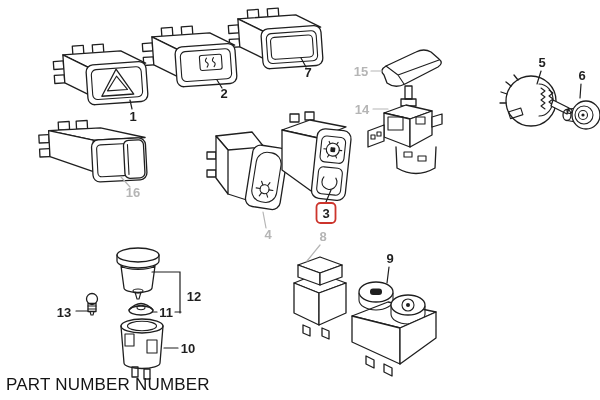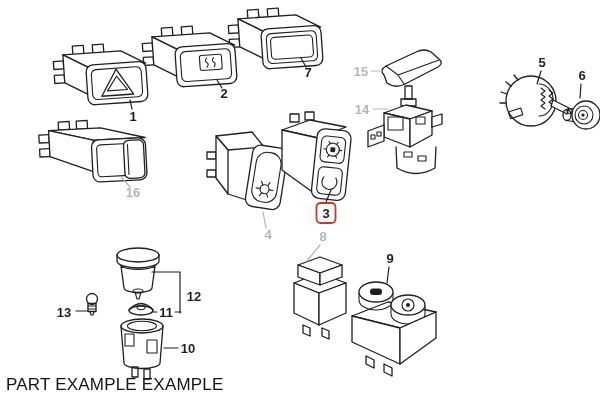--- a/index.html
+++ b/index.html
@@ -257,14 +257,14 @@
     <text class="plabel" x="390" y="263">9</text>
     <text class="plabel" x="188" y="353">10</text>
     <text class="plabel" x="166" y="317">11</text>
     <text class="plabel" x="194" y="301">12</text>
     <text class="plabel" x="64" y="317">13</text>
     <text class="plabel muted" x="362" y="114">14</text>
     <text class="plabel muted" x="361" y="76">15</text>
     <text class="plabel muted" x="133" y="197">16</text>
   </svg>
 
-  <div class="title">PART EXAMPLE EXAMPLE</div>
+  <div class="title">PART NUMBER NUMBER</div>
 </div>
 
 </body></html>

